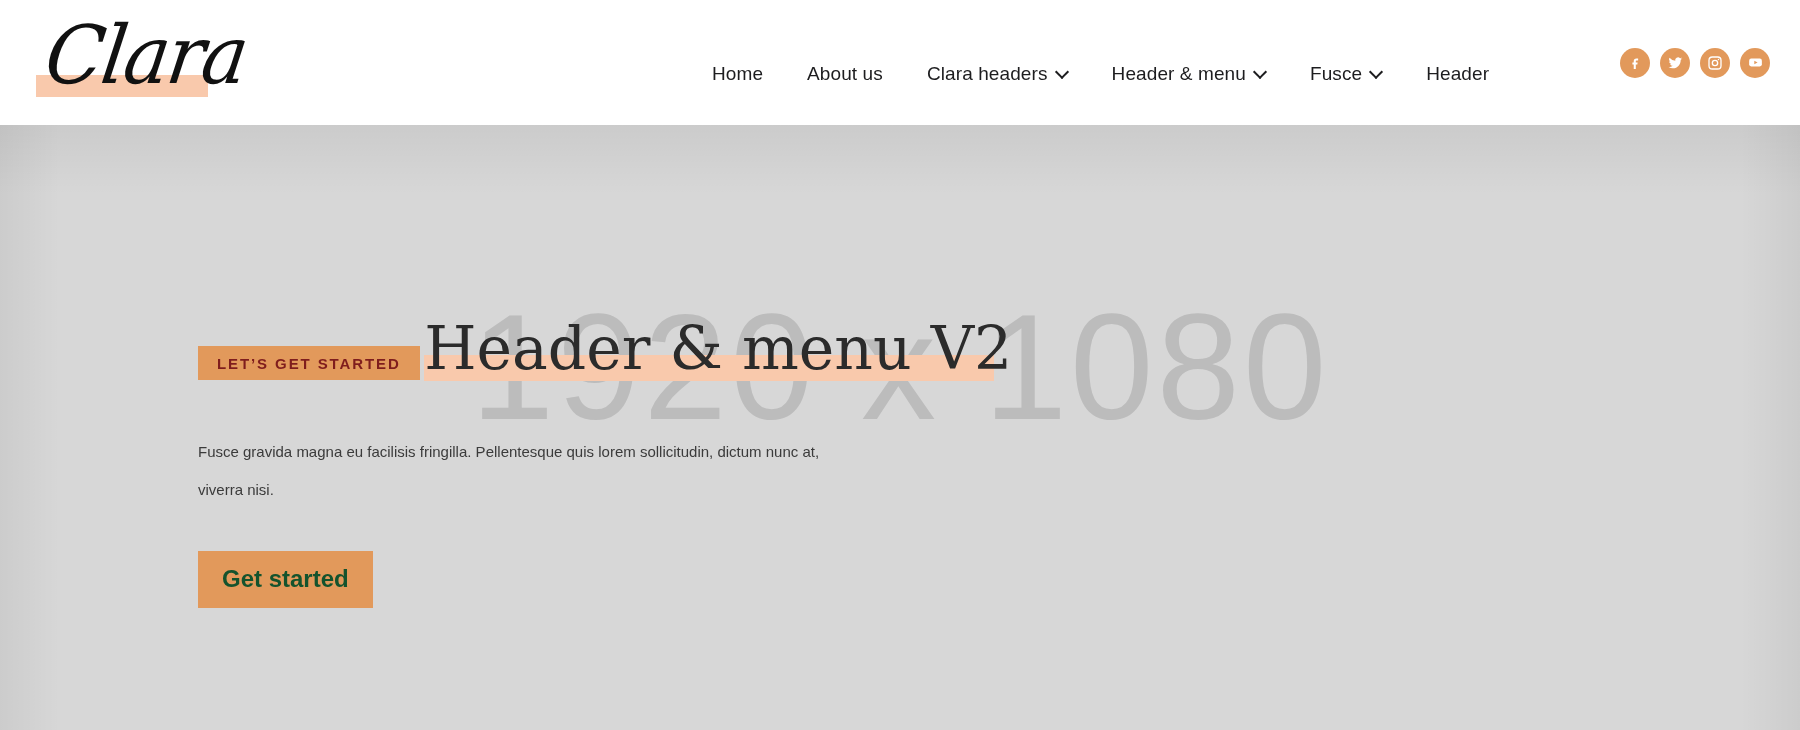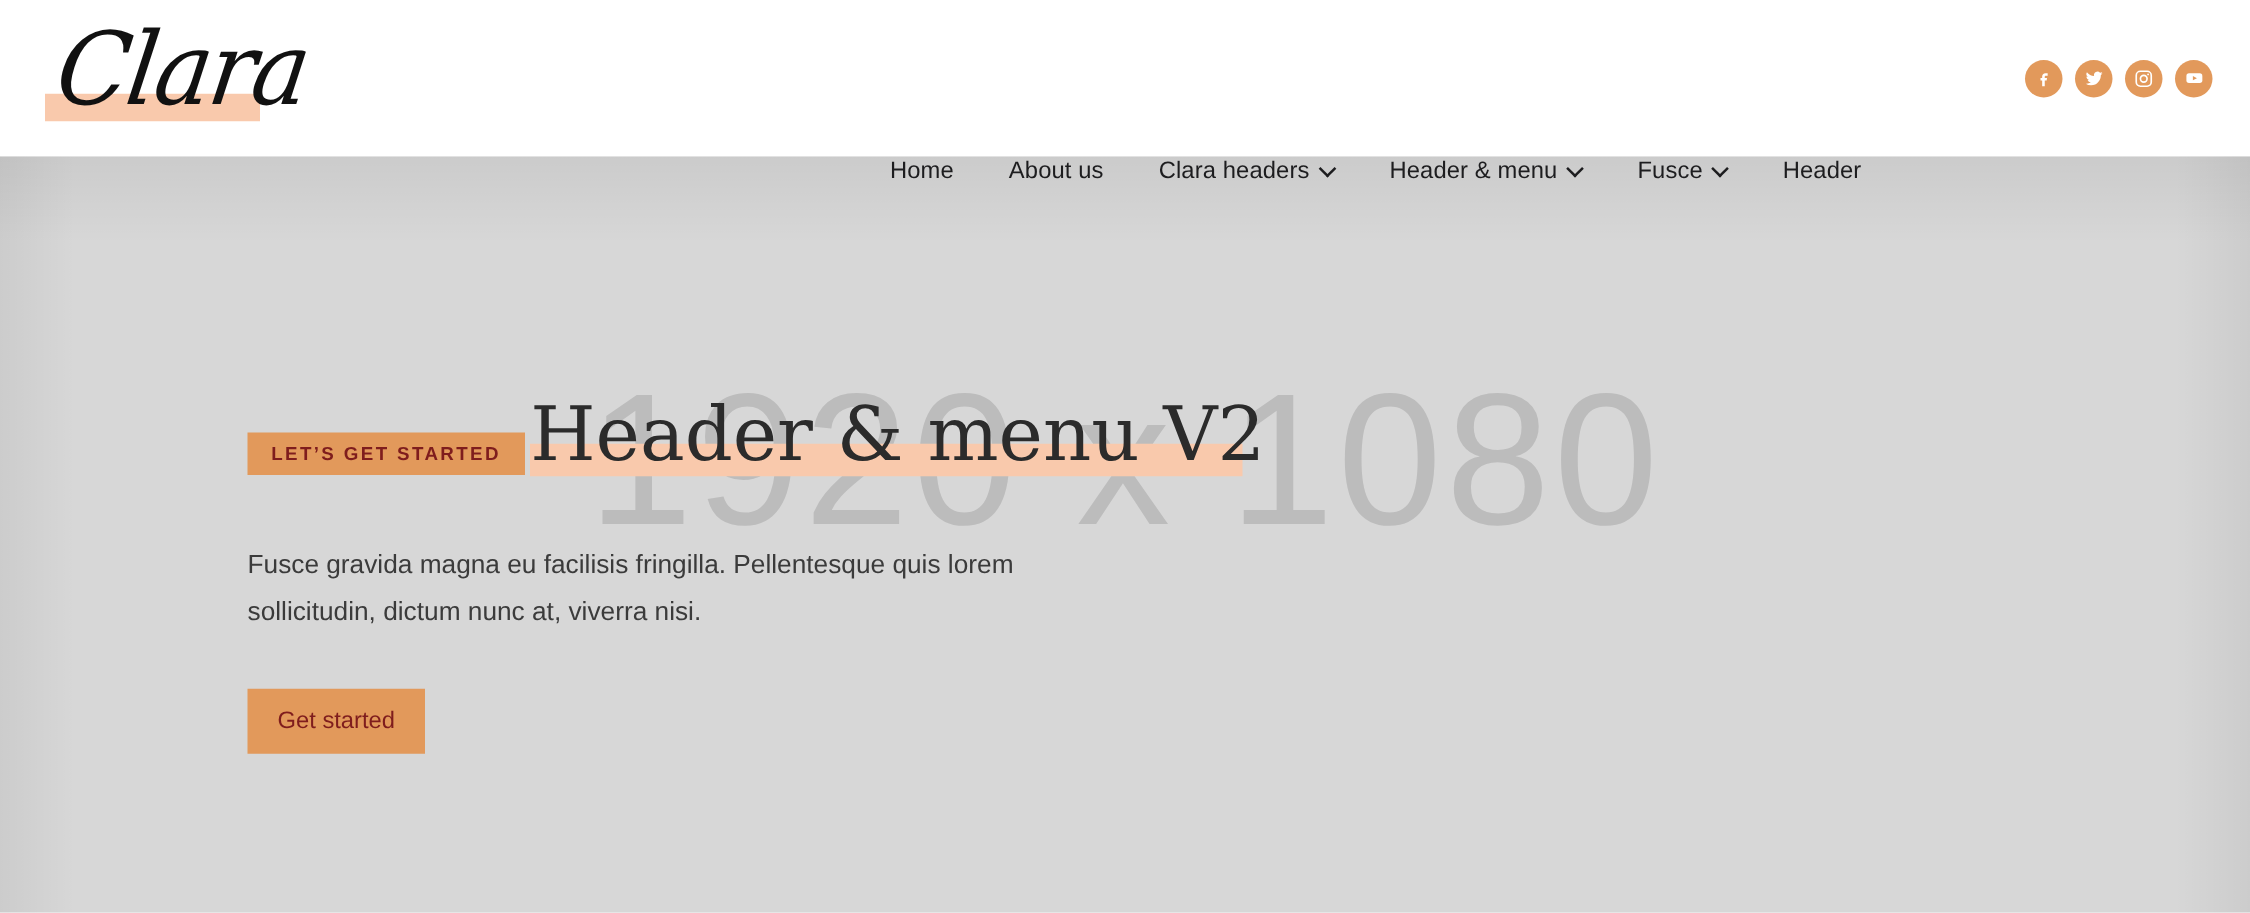--- a/index.html
+++ b/index.html
@@ -69,21 +69,21 @@
     white-space: nowrap;
   }
 
   
   .main-nav {
     position: absolute;
     left: 690px;
     top: 0;
     height: 148px;
     display: flex;
-    align-items: flex-end;
+    align-items: center;
     gap: 0px;
   }
 
   .nav-item {
     display: flex;
     align-items: center;
     gap: 9px;
     padding: 0 22px;
     font-size: 19px;
     color: #1d1d1f;
@@ -205,39 +205,40 @@
     font-weight: 400;
     font-size: 60px;
     line-height: 74px;
     color: #2b2b2b;
     white-space: nowrap;
     letter-spacing: 0px;
   }
 
   .hero-para {
     margin-top: 48px;
-    font-size: 21px;
+    font-size: 15px;
     line-height: 38px;
     color: #3b3b3b;
     max-width: 660px;
     position: relative;
     z-index: 3;
   }
 
   .hero-btn {
     margin-top: 42px;
     display: inline-block;
     background: #E2995B;
-    color: #7f1d1d;
-    font-size: 19px;
+    color: #14532d;
+    font-size: 24px;
     line-height: 1;
     padding: 16px 24px 17px 24px;
     border: none;
     cursor: pointer;
     font-family: "Liberation Sans", sans-serif;
+    font-weight: bold;
   }
 </style>
 </head>
 <body>
 
 <div class="page">
 
   <header class="site-header">
 
     <div class="logo-wrap">

